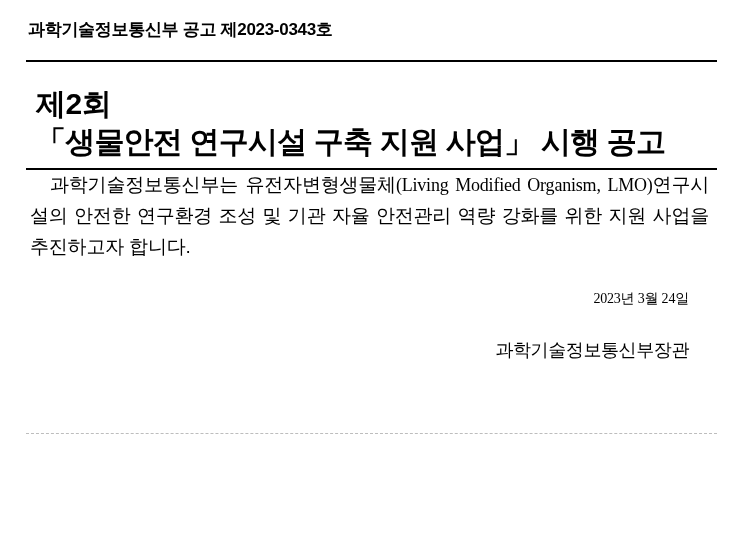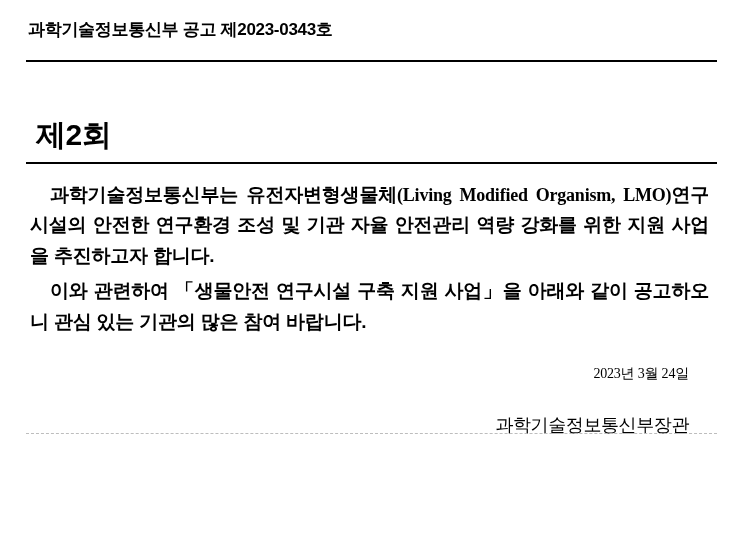--- a/index.html
+++ b/index.html
@@ -30,45 +30,42 @@
     white-space: nowrap;
   }
   .rule-top {
     margin-top: 19px;
     border-top: 2px solid #000;
     width: 100%;
   }
   .title-block {
     padding-top: 23px;
     padding-left: 10px;
-    margin-top: 31px;
   }
   .title-line-1 {
     font-size: 30px;
     font-weight: 700;
     letter-spacing: -0.5px;
     line-height: 1.25;
   }
   .title-line-2 {
     font-size: 30px;
     font-weight: 700;
     letter-spacing: -0.8px;
     line-height: 1.25;
     white-space: nowrap;
   }
   .rule-under-title {
     margin-top: 8px;
     border-top: 2px solid #000;
     width: 100%;
   }
   .body-block {
-    padding-top: 16px;
     padding-left: 4px;
     padding-right: 8px;
-    font-weight: bold;
   }
   .para {
     font-size: 19px;
     line-height: 1.62;
     text-align: justify;
     text-justify: inter-character;
     letter-spacing: -0.2px;
     margin: 0 0 4px 0;
   }
   .para .indent {
@@ -110,30 +107,28 @@
 <body>
 
 <div class="page">
 
   <div class="doc-number">과학기술정보통신부 공고 제2023-0343호</div>
 
   <div class="rule-top"></div>
 
   <div class="title-block">
     <div class="title-line-1">제2회</div>
+    <div class="title-line-2">「생물안전 연구시설 구축 지원 사업」 시행 공고</div>
   </div>
 
   <div class="rule-under-title"></div>
 
   <div class="body-block">
     <p class="para first">
       <span class="indent"></span><span>과학기술정보통신부는 유전자변형생물체</span><span class="latin">(Living Modified Organism, LMO)</span><span>연구시설의 안전한 연구환경 조성 및 기관 자율 안전관리 역량 강화를 위한 지원 사업을 추진하고자 합니다.</span>
-    </p>
-    <p class="para second">
-      <span class="indent"></span><span>이와 관련하여 「생물안전 연구시설 구축 지원 사업」을 아래와 같이 공고하오니 관심 있는 기관의 많은 참여 바랍니다.</span>
     </p>
   </div>
 
   <div class="date-line">2023년 3월 24일</div>
 
   <div class="signer-line">과학기술정보통신부장관</div>
 
   <div class="rule-bottom"></div>
 
 </div>

